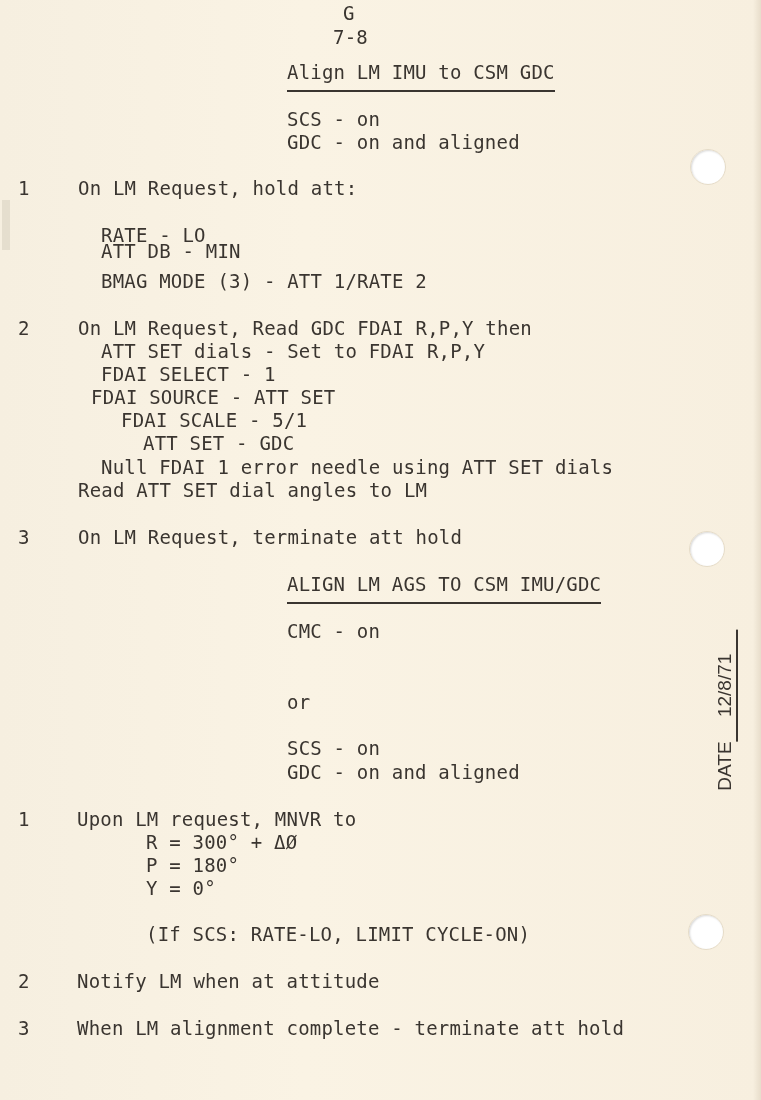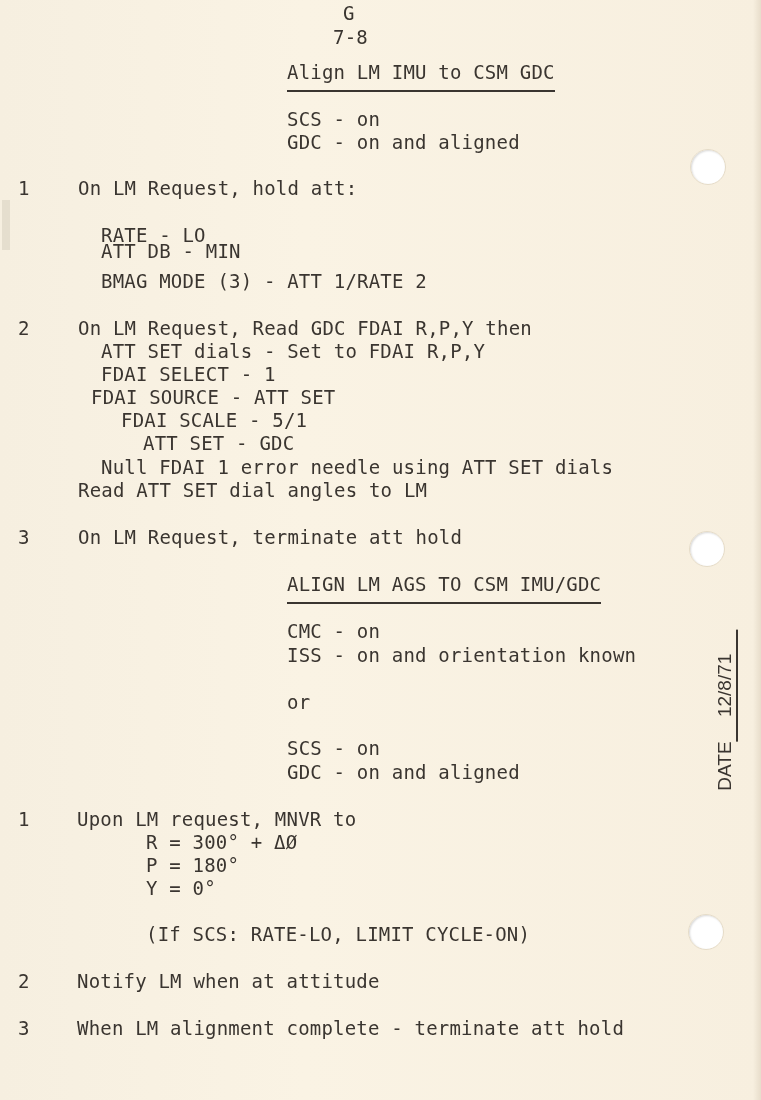--- a/index.html
+++ b/index.html
@@ -54,21 +54,20 @@
   <div class="line" style="left:101px; top:409px;margin-left:20px;">FDAI SCALE - 5/1</div>
   <div class="line" style="left:115px; top:432px;margin-left:28px;">ATT SET - GDC</div>
   <div class="line" style="left:101px; top:456px;">Null FDAI 1 error needle using ATT SET dials</div>
   <div class="line" style="left:78px; top:479px;">Read ATT SET dial angles to LM</div>
 
   <div class="line" style="left:18px; top:526px;">3</div>
   <div class="line" style="left:78px; top:526px;">On LM Request, terminate att hold</div>
 
   <div class="line" style="left:287px; top:573px;"><span class="u">ALIGN LM AGS TO CSM IMU/GDC</span></div>
   <div class="line" style="left:287px; top:620px;">CMC - on</div>
-  <div class="line" style="left:287px; top:644px;">ISS - on and orientation known</div>
   <div class="line" style="left:287px; top:691px;">or</div>
   <div class="line" style="left:287px; top:737px;">SCS - on</div>
   <div class="line" style="left:287px; top:761px;">GDC - on and aligned</div>
 
   <div class="line" style="left:18px; top:808px;">1</div>
   <div class="line" style="left:77px; top:808px;">Upon LM request, MNVR to</div>
   <div class="line" style="left:146px; top:831px;">R = 300° + ΔØ</div>
   <div class="line" style="left:146px; top:854px;">P = 180°</div>
   <div class="line" style="left:146px; top:877px;">Y = 0°</div>
   <div class="line" style="left:146px; top:923px;">(If SCS: RATE-LO, LIMIT CYCLE-ON)</div>

